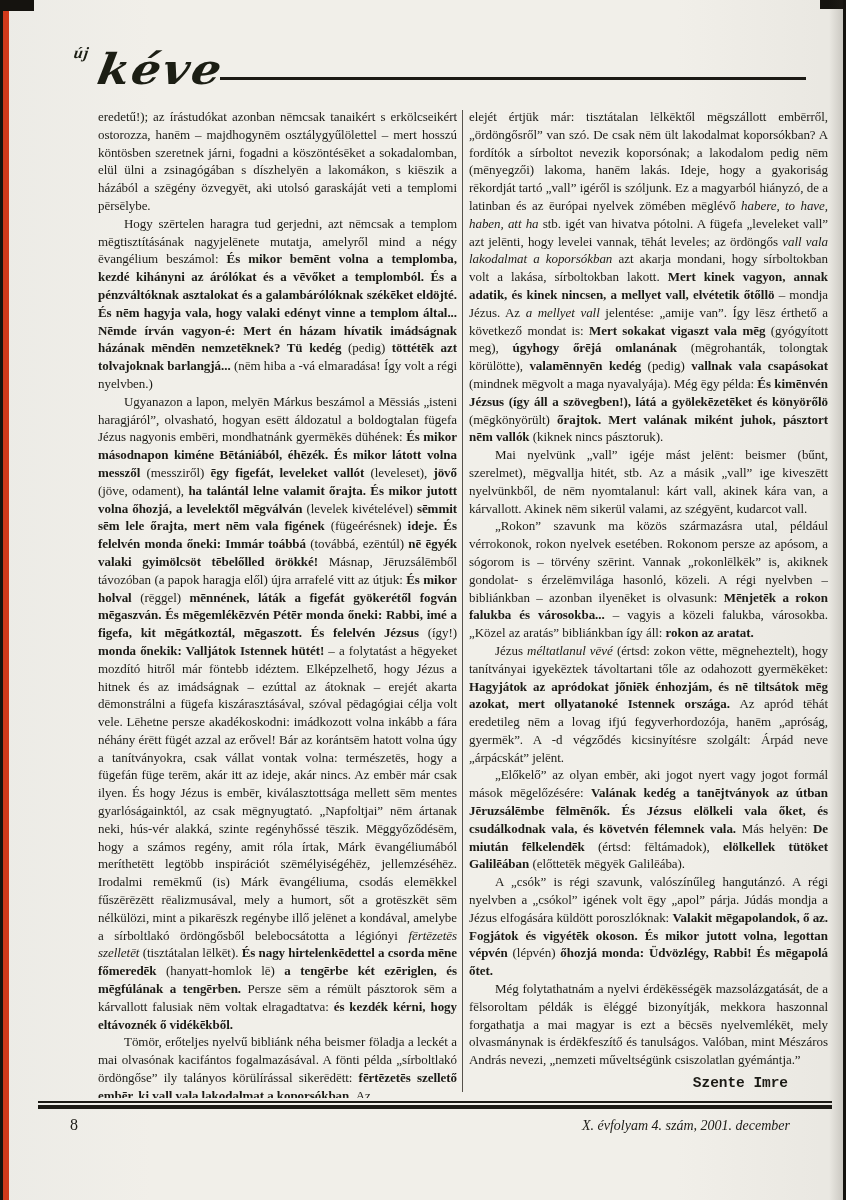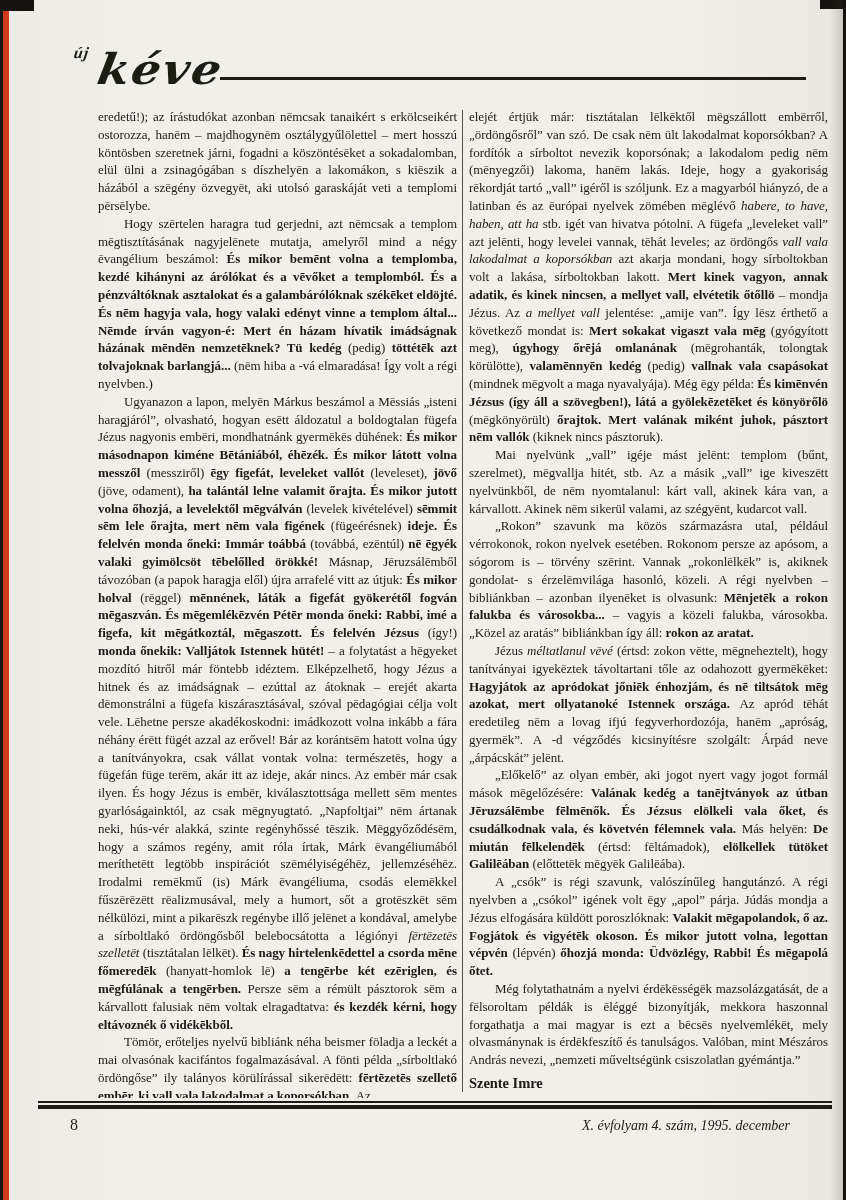--- a/index.html
+++ b/index.html
@@ -23,21 +23,21 @@
   .logo-rule{position:absolute;left:148px;top:41px;width:586px;height:3px;background:#1c1a15;}
   
   .columns{position:absolute;left:62px;top:108px;width:730px;height:990px;overflow:hidden;margin-left:36px;}
   .col{position:absolute;top:0;width:359px;color:#1c1b16;font-size:13px;line-height:17.8px;
         text-align:justify;letter-spacing:-0.05px;}
   .col.c0{left:0;}
   .col.c1{left:371px;}
   .col-divider{position:absolute;left:364px;top:2px;width:1px;height:982px;background:#55514a;}
   .col p{margin:0;}
   .col p.indent{text-indent:26px;}
-  .col p.signature{padding-right:40px;margin-top:6px;font-size:14.5px;}
+  .col p.signature{text-align:right;padding-right:40px;margin-top:6px;font-size:14.5px;font-family:Liberation Mono, monospace;}
   span.n{font-style:normal;font-weight:normal;}
   span.i{font-style:italic;}
   span.bi{font-weight:bold;}
   span.b{font-weight:bold;}
   
   .footer-rule{position:absolute;left:38px;top:1101px;width:794px;height:9px;
         border-top:2px solid #1c1a15;}
   .footer-rule::after{content:"";display:block;margin-top:2px;height:4px;background:#1c1a15;}
   .page-num{position:absolute;left:70px;top:1116px;font-size:16px;color:#1c1b16;}
   .issue{position:absolute;right:56px;top:1118px;font-size:14px;font-style:italic;color:#1c1b16;}
@@ -62,26 +62,26 @@
   <main class="columns">
     <div class="col c0">
         <p><span class="n">eredetű!); az írástudókat azonban nēmcsak tanaikért s erkölcseikért ostorozza, hanēm – majdhogynēm osztálygyűlölettel – mert hosszú köntösben szeretnek járni, fogadni a köszöntésēket a sokadalomban, elül ülni a zsinagógában s díszhelyēn a lakomákon, s kiēszik a házából a szēgény özvegyēt, aki utolsó garaskáját veti a templomi pērsēlybe.</span></p>
         <p class="indent"><span class="n">Hogy szērtelen haragra tud gerjedni, azt nēmcsak a templom mēgtisztításának nagyjelēnete mutatja, amelyről mind a négy ēvangélium beszámol: </span><span class="bi">És mikor bemēnt volna a templomba, kezdé kihányni az árólókat és a vēvőket a templomból. És a pénzváltóknak asztalokat és a galambárólóknak székēket eldöjté. És nēm hagyja vala, hogy valaki edényt vinne a templom által... Nēmde írván vagyon-é: Mert én házam hívatik imádságnak házának mēndēn nemzetēknek? Tü kedég </span><span class="n">(pedig) </span><span class="bi">töttétēk azt tolvajoknak barlangjá...</span><span class="n"> (nēm hiba a -vá elmaradása! Így volt a régi nyelvben.)</span></p>
         <p class="indent"><span class="n">Ugyanazon a lapon, melyēn Márkus beszámol a Mēssiás „isteni haragjáról”, olvasható, hogyan esētt áldozatul a boldogtalan fügefa Jézus nagyonis embēri, mondhatnánk gyermēkēs dühének: </span><span class="bi">És mikor másodnapon kiméne Bētániából, éhēzék. És mikor látott volna messzől </span><span class="n">(messziről) </span><span class="bi">ēgy figefát, leveleket vallót </span><span class="n">(leveleset), </span><span class="bi">jövő </span><span class="n">(jöve, odament), </span><span class="bi">ha talántál lelne valamit őrajta. És mikor jutott volna őhozjá, a levelektől mēgválván </span><span class="n">(levelek kivételével) </span><span class="bi">sēmmit sēm lele őrajta, mert nēm vala figének </span><span class="n">(fügeérésnek) </span><span class="bi">ideje. És felelvén monda őneki: Immár toábbá </span><span class="n">(továbbá, ezēntúl) </span><span class="bi">nē ēgyék valaki gyimölcsöt tēbelőlled örökké! </span><span class="n">Másnap, Jēruzsálēmből távozóban (a papok haragja elől) újra arrafelé vitt az útjuk: </span><span class="bi">És mikor holval </span><span class="n">(rēggel) </span><span class="bi">mēnnének, láták a figefát gyökerétől fogván mēgaszván. És mēgemlékēzvén Pétēr monda őneki: Rabbi, imé a figefa, kit mēgátkoztál, mēgaszott. És felelvén Jézsus </span><span class="n">(így!) </span><span class="bi">monda őnekik: Valljátok Istennek hütét! </span><span class="n">– a folytatást a hēgyeket mozdító hitről már föntebb idéztem. Elképzelhető, hogy Jézus a hitnek és az imádságnak – ezúttal az átoknak – erejét akarta dēmonstrálni a fügefa kiszárasztásával, szóval pēdagógiai célja volt vele. Lēhetne persze akadékoskodni: imádkozott volna inkább a fára néhány érētt fügét azzal az erővel! Bár az korántsēm hatott volna úgy a tanítványokra, csak vállat vontak volna: természetēs, hogy a fügefán füge terēm, akár itt az ideje, akár nincs. Az embēr már csak ilyen. És hogy Jézus is embēr, kiválasztottsága mellett sēm mentes gyarlóságainktól, az csak mēgnyugtató. „Napfoltjai” nēm ártanak neki, hús-vér alakká, szinte regényhőssé tēszik. Mēggyőződésēm, hogy a számos regény, amit róla írtak, Márk ēvangéliumából meríthetētt legtöbb inspirációt szēmélyiségéhēz, jellemzéséhēz. Irodalmi remēkmű (is) Márk ēvangéliuma, csodás elemēkkel fűszērēzētt rēalizmusával, mely a humort, sőt a grotēszkēt sēm nélkülözi, mint a pikarēszk regénybe illő jelēnet a kondával, amelybe a sírboltlakó ördöngősből belebocsátotta a légiónyi </span><span class="i">fērtēzetēs szelletēt </span><span class="n">(tisztátalan lēlkēt). </span><span class="bi">És nagy hirtelenkēdettel a csorda mēne főmeredēk </span><span class="n">(hanyatt-homlok lē) </span><span class="bi">a tengērbe két ezēriglen, és mēgfúlának a tengērben. </span><span class="n">Persze sēm a rémült pásztorok sēm a kárvallott falusiak nēm voltak elragadtatva: </span><span class="bi">és kezdék kérni, hogy eltávoznék ő vidékēkből.</span></p>
         <p class="indent"><span class="n">Tömör, erőteljes nyelvű bibliánk néha beismer föladja a leckét a mai olvasónak kacifántos fogalmazásával. A fönti példa „sírboltlakó ördöngőse” ily talányos körülírással sikerēdētt: </span><span class="bi">fērtēzetēs szellető embēr, ki vall vala lakodalmat a koporsókban. </span><span class="n">Az</span></p>
       </div>
     <div class="col-divider"></div>
     <div class="col c1">
         <p><span class="n">elejét értjük már: tisztátalan lēlkēktől mēgszállott embērről, „ördöngősről” van szó. De csak nēm ült lakodalmat koporsókban? A fordítók a sírboltot nevezik koporsónak; a lakodalom pedig nēm (mēnyegzői) lakoma, hanēm lakás. Ideje, hogy a gyakoriság rēkordját tartó „vall” igéről is szóljunk. Ez a magyarból hiányzó, de a latinban és az ēurópai nyelvek zömében mēglévő </span><span class="i">habere, to have, haben, att ha </span><span class="n">stb. igét van hivatva pótolni. A fügefa „leveleket vall” azt jelēnti, hogy levelei vannak, tēhát leveles; az ördöngős </span><span class="i">vall vala lakodalmat a koporsókban </span><span class="n">azt akarja mondani, hogy sírboltokban volt a lakása, sírboltokban lakott. </span><span class="bi">Mert kinek vagyon, annak adatik, és kinek nincsen, a mellyet vall, elvétetik őtőllö </span><span class="n">– mondja Jézus. Az </span><span class="i">a mellyet vall </span><span class="n">jelentése: „amije van”. Így lēsz érthető a következő mondat is: </span><span class="bi">Mert sokakat vigaszt vala mēg </span><span class="n">(gyógyított meg), </span><span class="bi">úgyhogy őrējá omlanának </span><span class="n">(mēgrohanták, tolongtak körülötte), </span><span class="bi">valamēnnyēn kedég </span><span class="n">(pedig) </span><span class="bi">vallnak vala csapásokat </span><span class="n">(mindnek mēgvolt a maga nyavalyája). Még ēgy példa: </span><span class="bi">És kimēnvén Jézsus (így áll a szövegben!), látá a gyölekēzetēket és könyörőlö </span><span class="n">(mēgkönyörült) </span><span class="bi">őrajtok. Mert valának miként juhok, pásztort nēm vallók </span><span class="n">(kiknek nincs pásztoruk).</span></p>
-        <p class="indent"><span class="n">Mai nyelvünk „vall” igéje mást jelēnt: templom (bűnt, szerelmet), mēgvallja hitét, stb. Az a másik „vall” ige kiveszētt nyelvünkből, de nēm nyomtalanul: kárt vall, akinek kára van, a kárvallott. Akinek nēm sikerül valami, az szégyēnt, kudarcot vall.</span></p>
+        <p class="indent"><span class="n">Mai nyelvünk „vall” igéje mást jelēnt: beismer (bűnt, szerelmet), mēgvallja hitét, stb. Az a másik „vall” ige kiveszētt nyelvünkből, de nēm nyomtalanul: kárt vall, akinek kára van, a kárvallott. Akinek nēm sikerül valami, az szégyēnt, kudarcot vall.</span></p>
         <p class="indent"><span class="n">„Rokon” szavunk ma közös származásra utal, például vérrokonok, rokon nyelvek esetében. Rokonom persze az apósom, a sógorom is – törvény szērint. Vannak „rokonlēlkēk” is, akiknek gondolat- s érzelēmvilága hasonló, közeli. A régi nyelvben – bibliánkban – azonban ilyenēket is olvasunk: </span><span class="bi">Mēnjetēk a rokon falukba és városokba... </span><span class="n">– vagyis a közeli falukba, városokba. „Közel az aratás” bibliánkban így áll: </span><span class="bi">rokon az aratat.</span></p>
         <p class="indent"><span class="n">Jézus </span><span class="i">méltatlanul vēvé </span><span class="n">(értsd: zokon vētte, mēgneheztelt), hogy tanítványai igyekēztek távoltartani tőle az odahozott gyermēkēket: </span><span class="bi">Hagyjátok az apródokat jőniēk énhozjám, és nē tiltsátok mēg azokat, mert ollyatanoké Istennek országa. </span><span class="n">Az apród tēhát eredetileg nēm a lovag ifjú fegyverhordozója, hanēm „apróság, gyermēk”. A -d végződés kicsinyítésre szolgált: Árpád neve „árpácskát” jelēnt.</span></p>
         <p class="indent"><span class="n">„Előkelő” az olyan embēr, aki jogot nyert vagy jogot formál mások mēgelőzésére: </span><span class="bi">Valának kedég a tanējtványok az útban Jēruzsálēmbe fēlmēnők. És Jézsus elölkeli vala őket, és csudálkodnak vala, és követvén félemnek vala. </span><span class="n">Más helyēn: </span><span class="bi">De miután fēlkelendēk </span><span class="n">(értsd: fēltámadok), </span><span class="bi">elölkellek tütöket Galilēában </span><span class="n">(előttetēk mēgyēk Galilēába).</span></p>
         <p class="indent"><span class="n">A „csók” is régi szavunk, valószínűleg hangutánzó. A régi nyelvben a „csókol” igének volt ēgy „apol” párja. Júdás mondja a Jézus elfogására küldött poroszlóknak: </span><span class="bi">Valakit mēgapolandok, ő az. Fogjátok és vigyétēk okoson. És mikor jutott volna, legottan vépvén </span><span class="n">(lépvén) </span><span class="bi">őhozjá monda: Üdvözlégy, Rabbi! És mēgapolá őtet.</span></p>
         <p class="indent"><span class="n">Még folytathatnám a nyelvi érdēkēsségēk mazsolázgatását, de a fēlsoroltam példák is ēléggé bizonyítják, mekkora haszonnal forgathatja a mai magyar is ezt a bēcsēs nyelvemlékēt, mely olvasmánynak is érdēkfeszítő és tanulságos. Valóban, mint Mészáros András nevezi, „nemzeti műveltségünk csiszolatlan gyémántja.”</span></p>
         <p class="signature"><span class="b">Szente Imre</span></p>
       </div>
   </main>
 
   <div class="footer-rule"></div>
   <span class="page-num">8</span>
-  <span class="issue">X. évfolyam 4. szám, 1995. december</span>
+  <span class="issue">X. évfolyam 4. szám, 2001. december</span>
 </div>
 
 </body></html>

